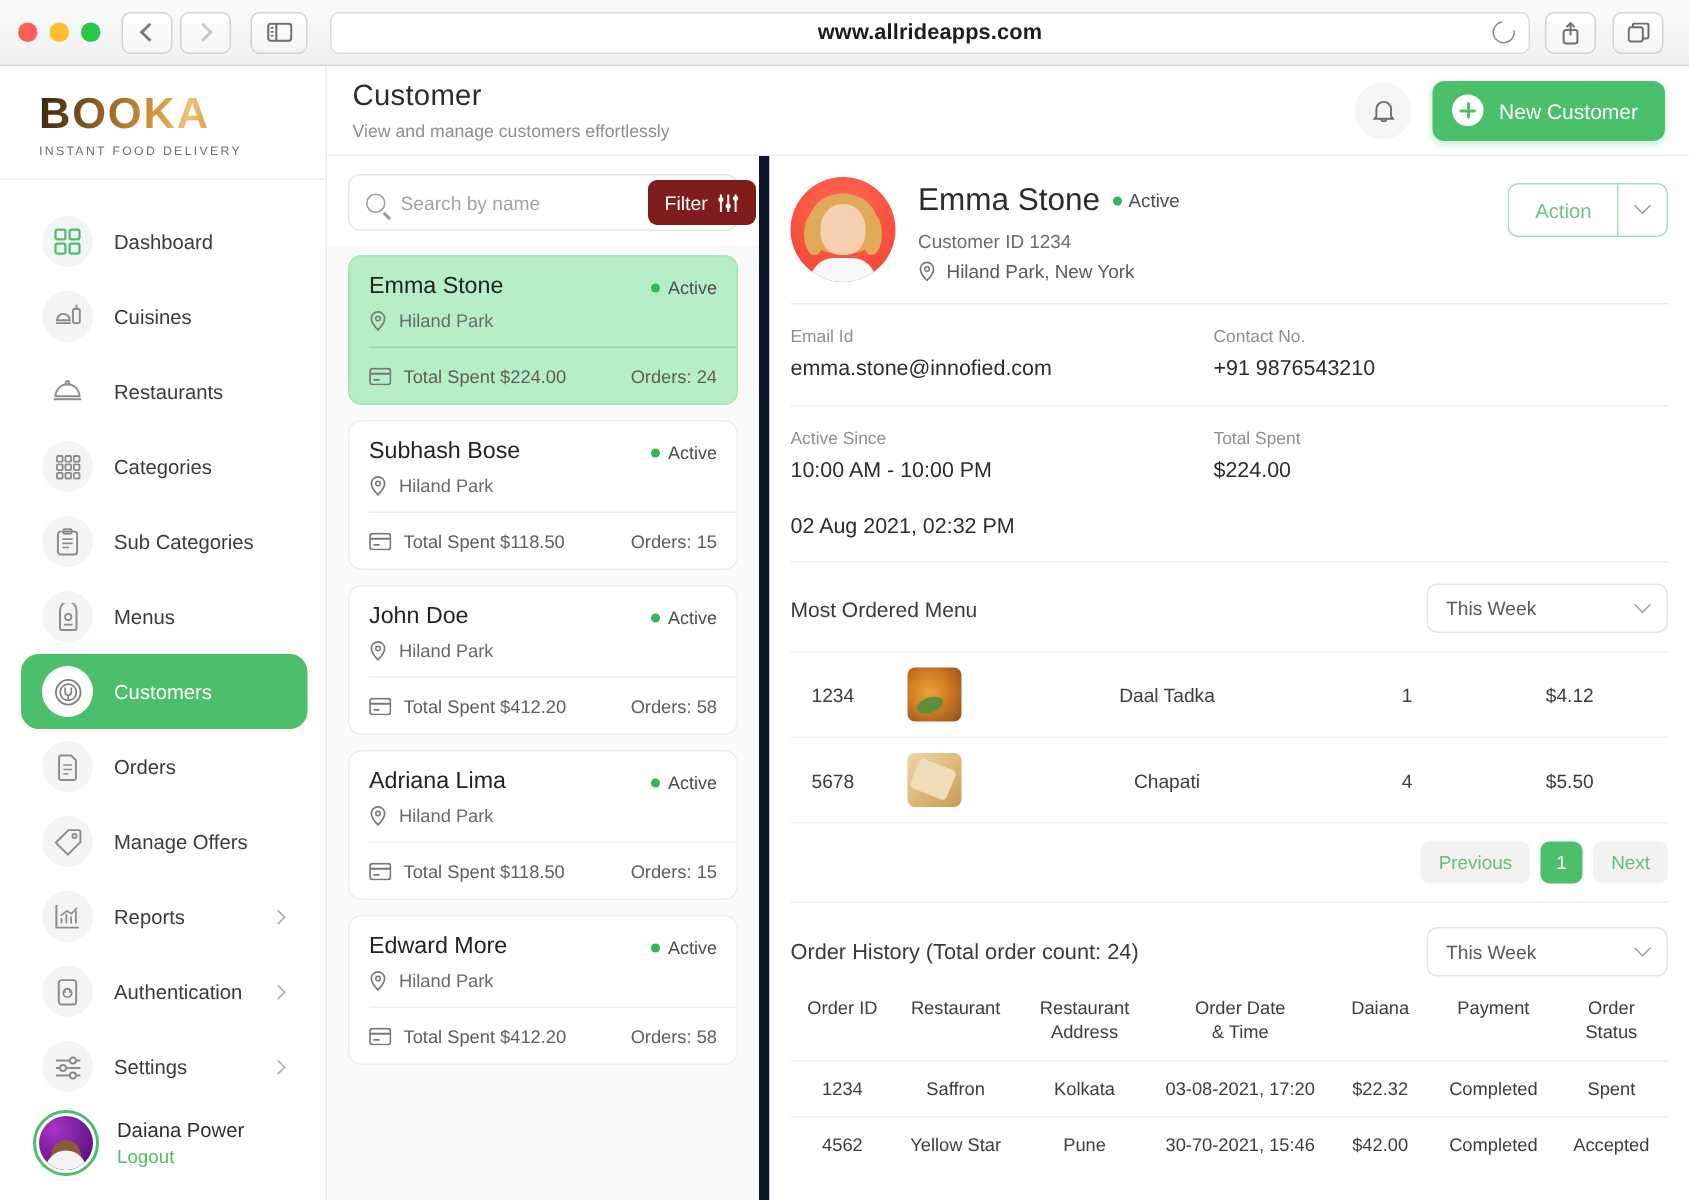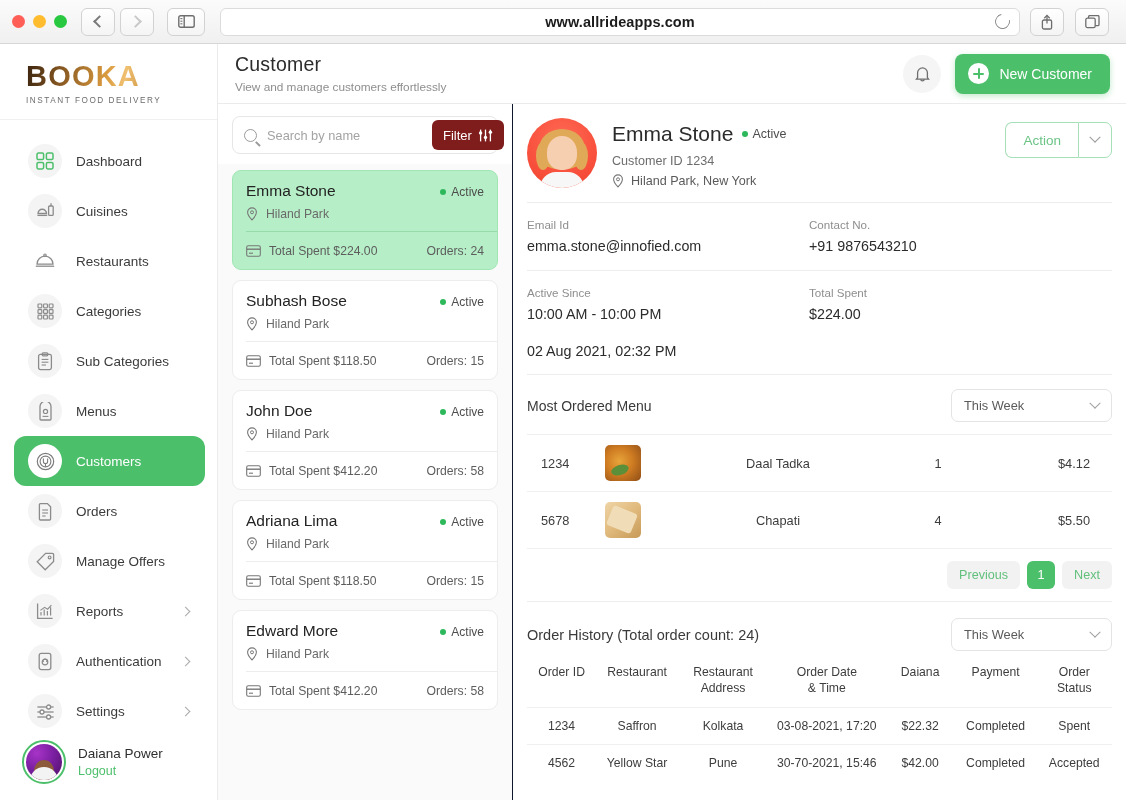--- a/index.html
+++ b/index.html
@@ -129,21 +129,21 @@
   }
   .plus-circle::before, .plus-circle::after {
     content: ''; position: absolute; background: #4cbf6b; border-radius: 1px;
   }
   .plus-circle::before { left: 5px; top: 9.5px; width: 11px; height: 2.6px; }
   .plus-circle::after { top: 5px; left: 9.2px; width: 2.6px; height: 11px; }
 
   
   .list-col {
     position: absolute; top: 104px; left: 218px; width: 295px; height: 696px;
-    background: #fafafa; border-right: 1px solid #0f172a;
+    background: #fafafa; border-right: 7px solid #0f172a;
   }
   .search-row { padding: 12px 14px 10px 14px; background: #ffffff; }
   .search-box {
     height: 38px; border: 1px solid #e6e6e6; border-radius: 8px; background: #fff;
     display: flex; align-items: center; padding-left: 11px; padding-right: 3px;
   }
   .mag { width: 13px; height: 13px; border: 1.7px solid #9b9b9b; border-radius: 50%; position: relative; flex:0 0 13px;}
   .mag::after { content:''; position:absolute; right:-5px; bottom:-4px; width:6px; height:1.7px; background:#9b9b9b; transform:rotate(45deg); }
   .search-input {
     flex: 1; border: none; outline: none; font-size: 12.8px; color: #3a3a3a;
@@ -227,21 +227,21 @@
   }
   .dd-caret { margin-left: auto; width: 8px; height: 8px; border-bottom: 1.5px solid #a0a0a0; border-right: 1.5px solid #a0a0a0; transform: rotate(45deg) translate(-2px,-2px); }
 
   table { width: 100%; border-collapse: collapse; }
   .menu-tbl td { padding: 10px 0; font-size: 12.8px; color: #3d3d3d; border-bottom: 1px solid #efefef; }
   .menu-tbl tr:first-child td { border-top: 1px solid #efefef; }
   .m-id { width: 78px; padding-left: 14px !important; }
   .m-img { width: 78px; }
   .m-name { width: 190px; text-align: center; }
   .m-qty { width: 130px; text-align: center; }
-  .m-price { text-align: right; padding-right: 22px !important; }
+  .m-price { text-align: center; padding-right: 22px !important; }
   .thumb { width: 36px; height: 36px; border-radius: 5px; overflow: hidden; position: relative; }
   .thumb-daal { background: radial-gradient(circle at 40% 45%, #e8a53a 0%, #cf7c22 45%, #8f4d16 100%); }
   .thumb-daal::after { content:''; position:absolute; left:18%; top:55%; width:50%; height:28%; background:#5b8f3a; border-radius:50%; transform:rotate(-18deg); }
   .thumb-chapati { background: linear-gradient(140deg, #efd5a6 0%, #e2bc80 45%, #c79a57 100%); }
   .thumb-chapati::after { content:''; position:absolute; left:10%; top:20%; width:72%; height:58%; background:#f0dcb6; transform:rotate(22deg); border-radius:3px; }
 
   .pager { display: flex; justify-content: flex-end; align-items: center; gap: 7px; padding: 12px 0 12px 0; }
   .pg { height: 28px; min-width: 28px; border-radius: 6px; background: #f2f2f2; color: #62c07d;
        display: flex; align-items: center; justify-content: center; font-size: 12.6px; padding: 0 12px; }
   .pg.num { background: #4cbf6b; color: #fff; padding: 0; }

